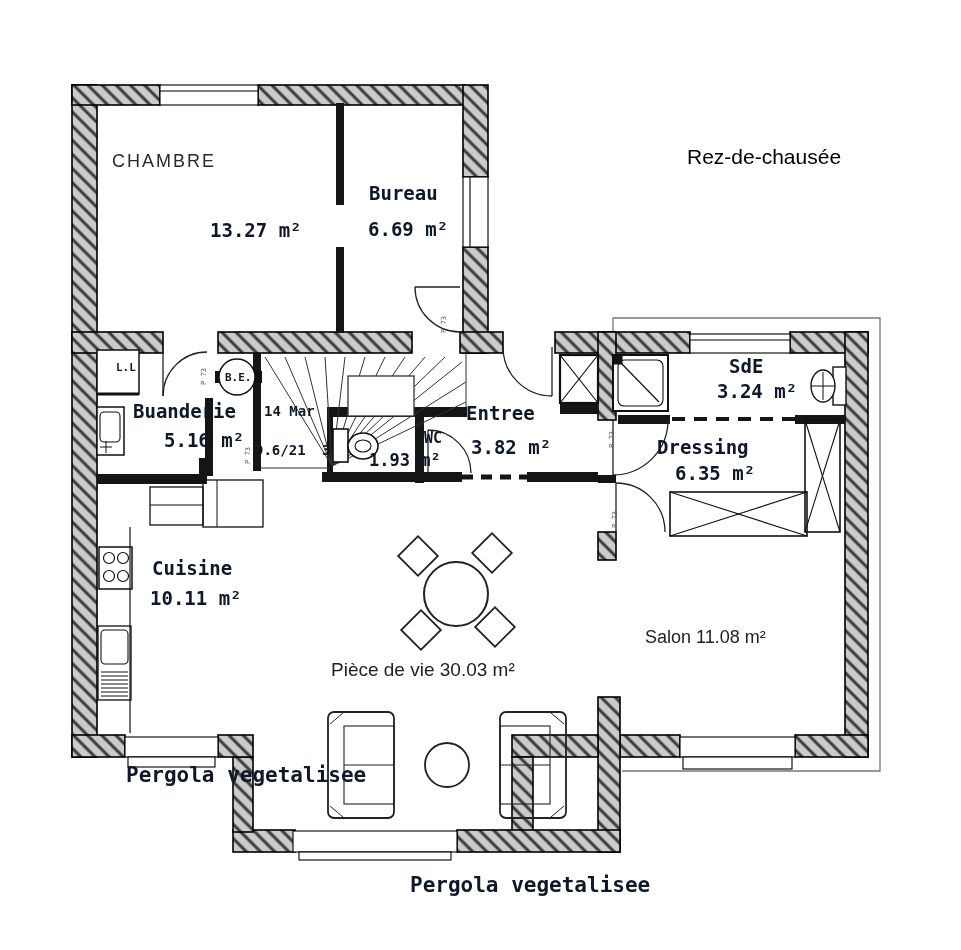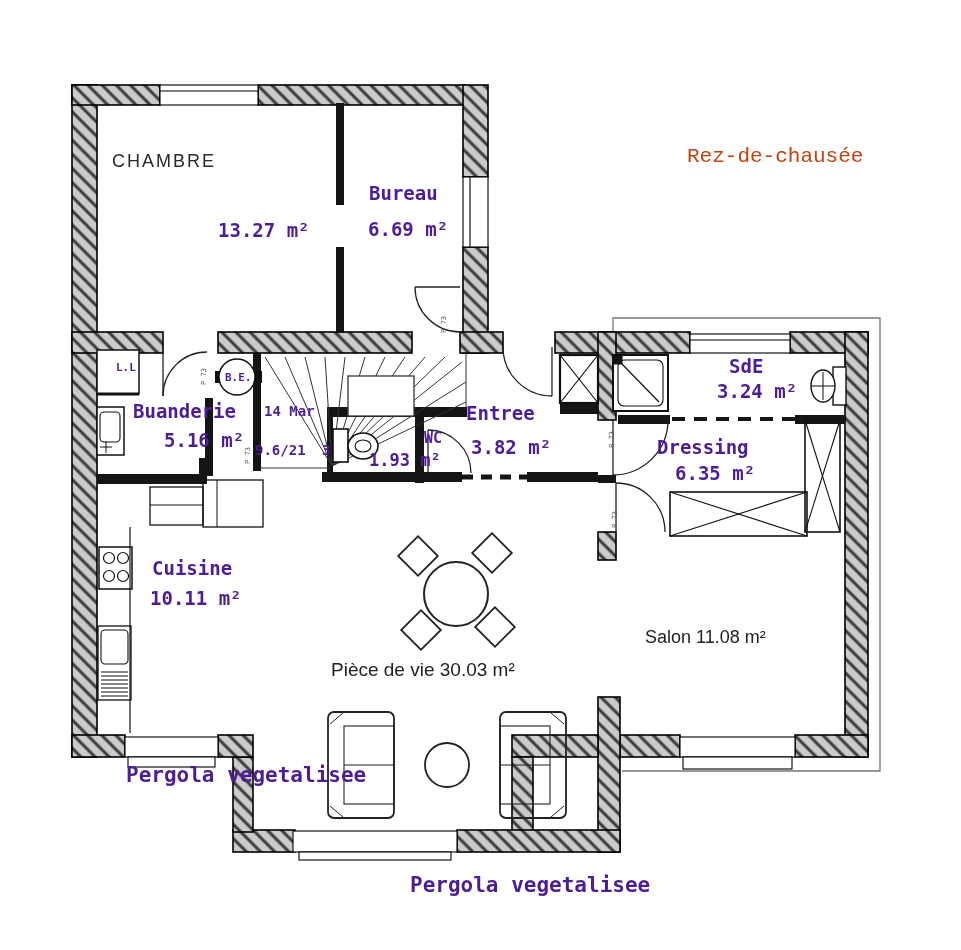--- a/index.html
+++ b/index.html
@@ -1,32 +1,32 @@
 <!DOCTYPE html>
 <html><head>
 <meta charset="utf-8">
 <style>
   html,body{margin:0;padding:0;background:#ffffff;}
   .plan{position:relative;width:912px;height:950px;background:#fff;overflow:hidden;
         font-family:"DejaVu Sans Mono",monospace;}
   .plan svg{position:absolute;left:0;top:0;}
-  .label{position:absolute;white-space:nowrap;color:#4c1d95;line-height:1;
+  .label{position:absolute;white-space:nowrap;color:#0f172a;line-height:1;
          font-family:"DejaVu Sans Mono",monospace;font-weight:bold;}
   .mono19{font-size:19px;}
   .mono17{font-size:17px;}
   .mono14{font-size:14px;}
   .mono15{font-size:15px;}
   .mono21{font-size:21px;margin-left:25px;}
   .mono11{font-size:11px;}
   .sans{font-family:"Liberation Sans",sans-serif;font-weight:normal;color:#222;}
   .sans19{font-size:19px;}
   .sans18{font-size:18px;}
   .caps{letter-spacing:2px;font-family:"Liberation Sans",sans-serif;font-weight:normal;
         color:#2a2a2a;font-size:18px;}
-  .serif21{font-family:Liberation Mono, monospace;font-weight:normal;font-size:21px;color:#c2410c;}
+  .serif21{font-family:Liberation Sans, sans-serif;font-weight:normal;font-size:21px;color:#000000;}
   .doorlbl{font-size:7px;font-weight:normal;color:#555;transform:rotate(-90deg);
            transform-origin:left top;letter-spacing:0;}
 </style>
 </head>
 <body>
 
 <div class="plan">
 
 <svg width="961" height="950" viewBox="0 0 961 950">
   <defs>
@@ -272,21 +272,21 @@
     <line x1="500" y1="765" x2="550" y2="765" stroke-width="1.1"></line>
     <line x1="564" y1="724" x2="551" y2="713" stroke-width="1"></line>
     <line x1="564" y1="806" x2="551" y2="817" stroke-width="1"></line>
   </g>
   <g>
     <circle cx="447" cy="765" r="22" fill="none" stroke="#222" stroke-width="1.8"></circle>
   </g>
 </svg>
 
   <div class="label caps" style="left:112px;top:152px;">CHAMBRE</div>
-  <div class="label mono19" style="left:210px;top:221px;margin-left:8px;">13.27 m²</div>
+  <div class="label mono19" style="left:210px;top:221px;">13.27 m²</div>
 
   <div class="label mono19" style="left:369px;top:184px;">Bureau</div>
   <div class="label mono19" style="left:368px;top:220px;">6.69 m²</div>
 
   <div class="label mono19" style="left:133px;top:402px;">Buanderie</div>
   <div class="label mono19" style="left:164px;top:431px;">5.16 m²</div>
 
   <div class="label mono14" style="left:264px;top:404px;">14 Mar</div>
   <div class="label mono14" style="left:255px;top:443px;">9.6/21</div>
   <div class="label mono14" style="left:322px;top:443px;">3</div>

